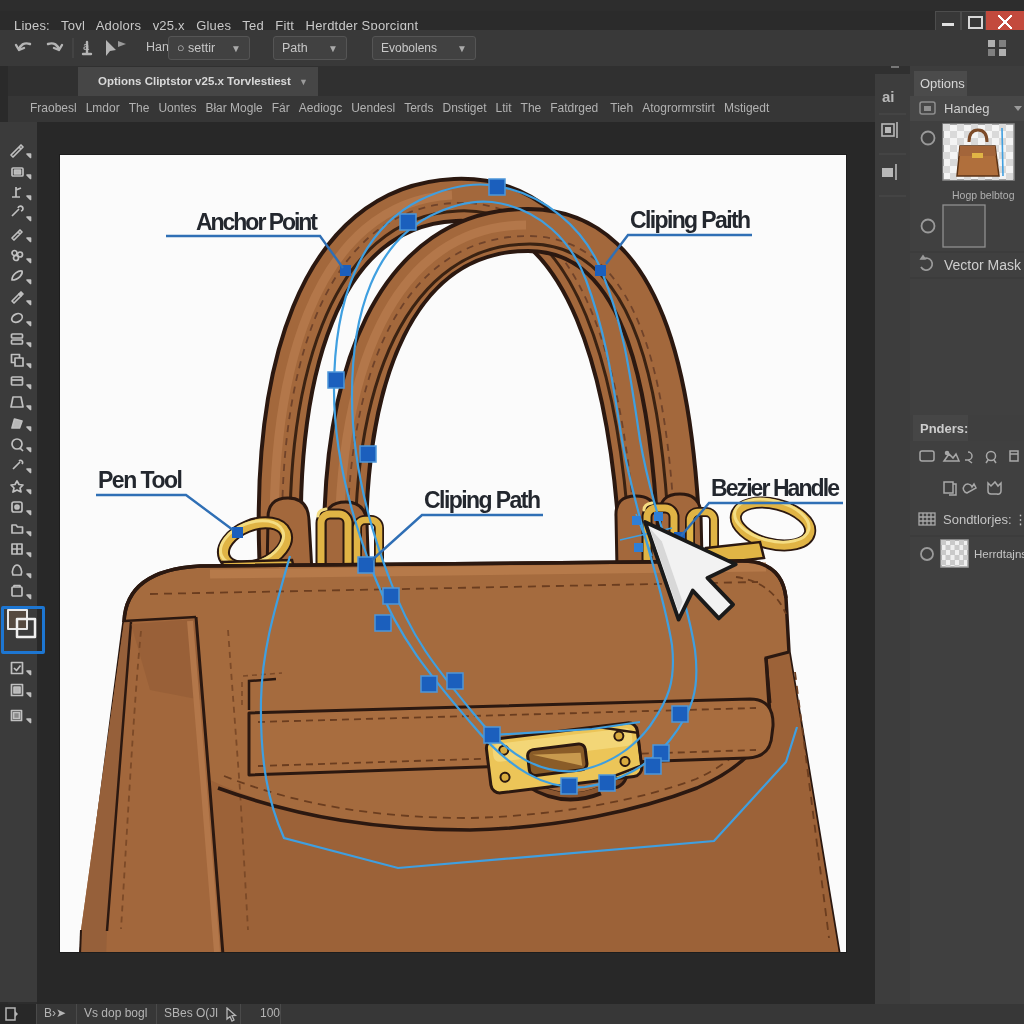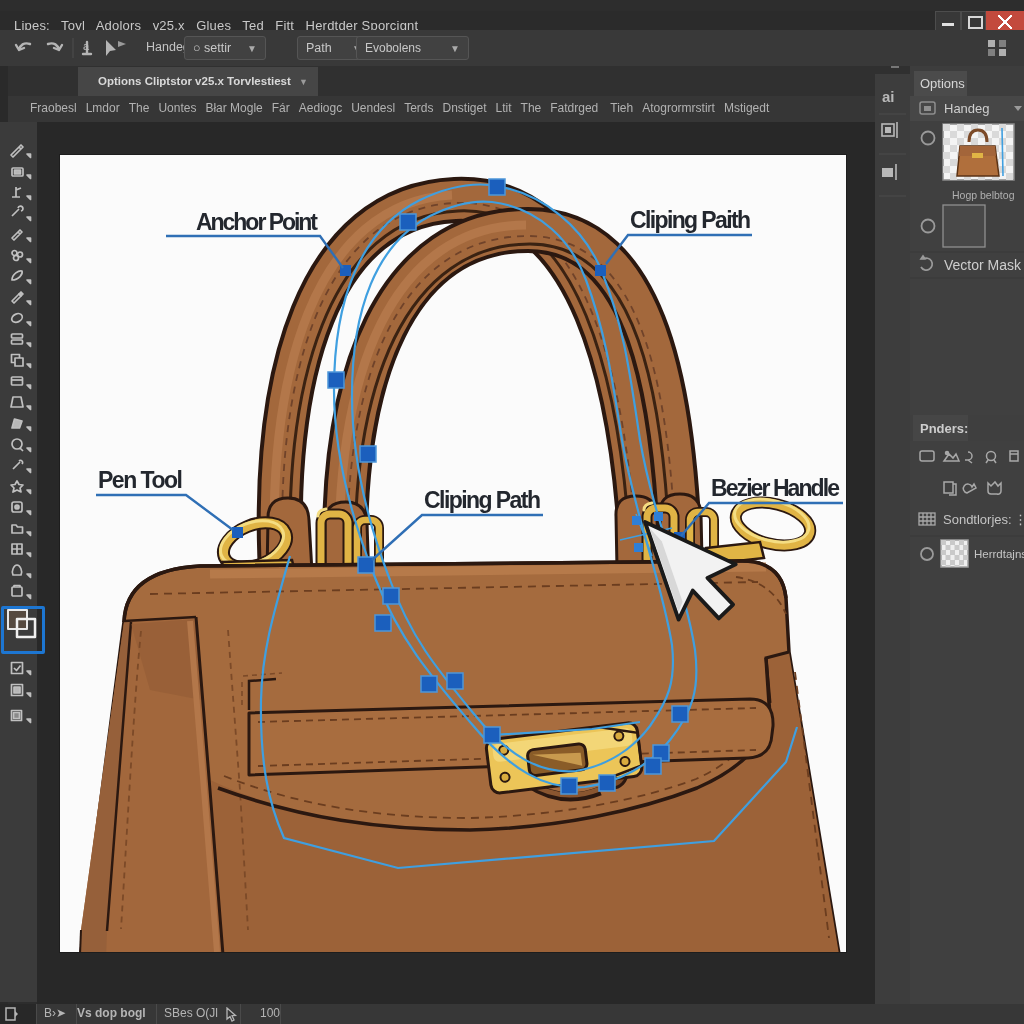--- a/index.html
+++ b/index.html
@@ -50,23 +50,23 @@
       <path d="M 30,14 C 24,12 20,15 19,20 M 19,20 l -3,-5 M 19,20 l 5,-2"></path>
       <path d="M 48,14 C 54,12 58,15 59,20 M 59,20 l 3,-5 M 59,20 l -5,-2"></path>
       <path d="M 87,12 l 0,12 M 83,24 l 8,0"></path>
     </g>
     <line x1="73" y1="8" x2="73" y2="28" stroke="#4e4e4e" stroke-width="1"></line>
     <text x="83" y="20" fill="#bbb" font-size="11" font-family="Liberation Sans">a</text>
     <path d="M 106,10 l 0,16 l 4,-5 l 6,-1 z" fill="#b5b5b5"></path>
     <path d="M 118,11 l 8,3 l -8,3 z" fill="#9a9a9a"></path>
   </svg>
   <span class="abs" style="left:146px;top:10px;font-size:12.5px;">Handeg</span>
-  <div class="dd" style="left:184px;width:82px;">○ settir <span class="caret">▼</span></div>
-  <div class="dd" style="left:273px;width:74px;margin-left:24px;">Path <span class="caret">▼</span></div>
-  <div class="dd" style="left:356px;width:113px;font-size:12px;">Evobolens <span class="caret">▼</span></div>
+  <div class="dd" style="left:168px;width:82px;">○ settir <span class="caret">▼</span></div>
+  <div class="dd" style="left:273px;width:74px;">Path <span class="caret">▼</span></div>
+  <div class="dd" style="left:372px;width:104px;font-size:12px;">Evobolens <span class="caret">▼</span></div>
   <svg class="abs" style="left:986px;top:8px" width="24" height="20" viewBox="0 0 24 20">
     <g fill="#b0b0b0">
         <rect x="2" y="2" width="7" height="7"></rect>
         <rect x="13" y="2" width="7" height="7" fill-opacity=".6"></rect>
         <rect x="2" y="11" width="7" height="7" fill-opacity=".6"></rect>
         <rect x="13" y="11" width="7" height="7"></rect>
       </g>
   </svg>
 </div>
 
@@ -525,21 +525,21 @@
 
 <div class="abs" id="statusbar">
   <div style="position:absolute;left:0;top:0;width:36px;height:20px;background:#282828;"></div>
   <svg class="abs" style="left:4px;top:3px" width="16" height="14">
       <rect x="2" y="1" width="9" height="12" fill="none" stroke="#b5b5b5" stroke-width="1.5"></rect>
       <path d="M 11,4 l 3,3 l -3,3" fill="#b5b5b5"></path>
     </svg>
   <div class="sep" style="left:36px"></div>
   <span class="abs" style="left:44px;">B›➤</span>
   <div class="sep" style="left:76px"></div>
-  <span class="abs" style="left:77px;font-weight:bold;">Vs dop bogl</span>
+  <span class="abs" style="left:84px;">Vs dop bogl</span>
   <div class="sep" style="left:156px"></div>
   <span class="abs" style="left:164px;text-align:center;">SBes O(Jl</span>
   <svg class="abs" style="left:224px;top:3px" width="14" height="15">
       <path d="M 3,1 L 3,12 L 6,9.5 L 8,14 L 10,13 L 8,8.7 L 11.5,8.4 Z" fill="none" stroke="#b5b5b5" stroke-width="1.3"></path>
     </svg>
   <div class="sep" style="left:240px"></div>
   <span class="abs" style="left:249px;margin-left:11px;">100</span>
   <div class="sep" style="left:280px"></div>
 </div>
 

